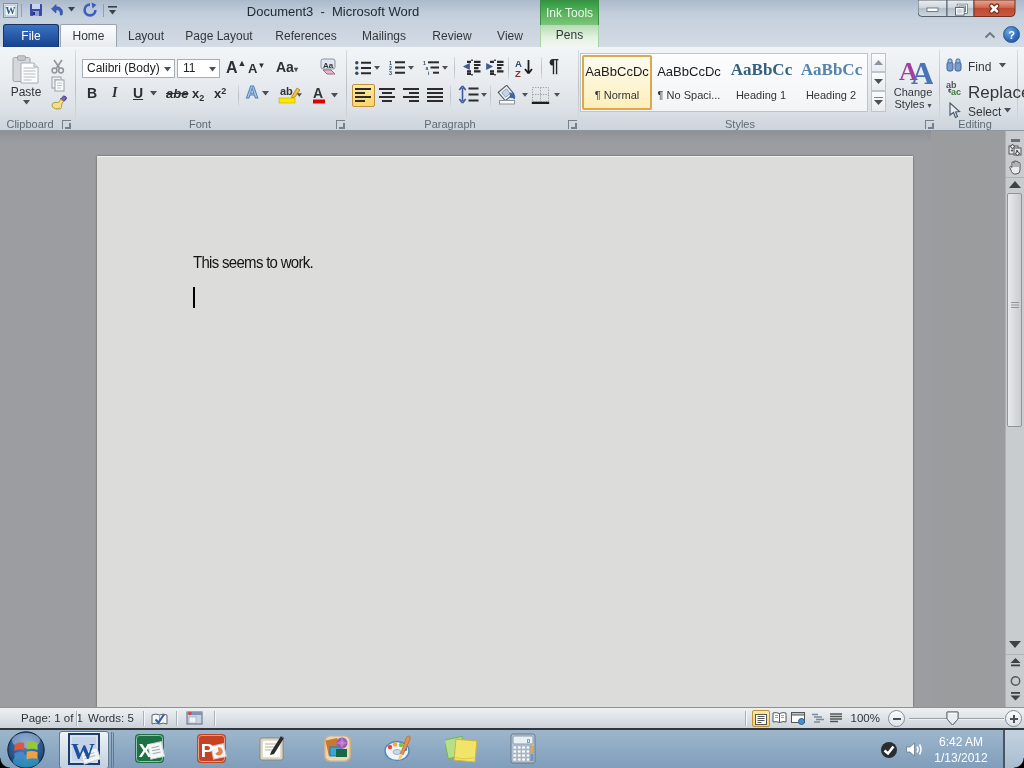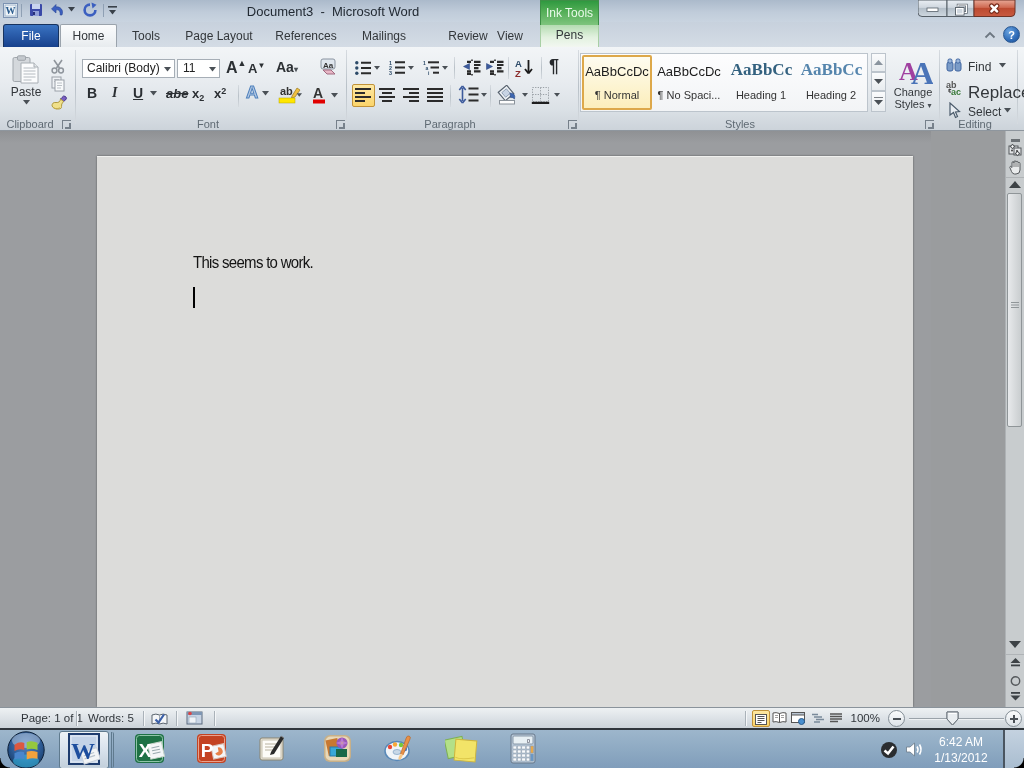--- a/index.html
+++ b/index.html
@@ -122,25 +122,25 @@
     <rect x="37.5" y="7.5" width="8.5" height="7.5" fill="#cfd7df" stroke="#58616a" stroke-width="1"></rect>
     <rect x="38.5" y="8.5" width="6.5" height="5.5" fill="none" stroke="#fff" stroke-width="1.1"></rect>
     <path d="M71 5 L76.5 10.5 M76.5 5 L71 10.5" stroke="#7a2d1d" stroke-width="5" stroke-linecap="round" transform="translate(2.5,0.8)"></path>
     <path d="M71 5 L76.5 10.5 M76.5 5 L71 10.5" stroke="#fff" stroke-width="2.6" stroke-linecap="round" transform="translate(2.5,0.8)"></path>
   </svg>
 </div>
 <div class="abs" id="tabrow"></div>
 
 <div class="abs tab" id="tab-file">File</div>
 <div class="abs tab" id="tab-home" style="left:60px; width:57px;">Home</div>
-<div class="abs tab" style="left:122px; width:48px;">Tools</div>
+<div class="abs tab" style="left:122px; width:48px;">Layout</div>
 <div class="abs tab" style="left:178px; width:82px;">Page Layout</div>
 <div class="abs tab" style="left:266px; width:80px;">References</div>
 <div class="abs tab" style="left:352px; width:64px;">Mailings</div>
-<div class="abs tab" style="left:438px; width:60px;text-align:center;">Review</div>
+<div class="abs tab" style="left:422px; width:60px;text-align:center;">Review</div>
 <div class="abs tab" style="left:488px; width:44px;">View</div>
 
 <div class="abs" style="left:540px; top:0; width:59px; height:25px;
   background:linear-gradient(180deg,#2f9940 0%,#51ad55 40%,#7ec47d 100%);
   border:1px solid #3d8f46; border-bottom:none;
   color:#eafaea; font-size:12px; text-align:center; line-height:25px;">Ink Tools</div>
 <div class="abs tab" style="left:540px; top:25px; width:59px; height:22px; line-height:20px;
   background:linear-gradient(180deg,#b5dcb2 0%,#e2f1df 55%,#f2f7f1 100%);
   border-left:1px solid #a8cfa5; border-right:1px solid #a8cfa5;">Pens</div>
 
@@ -250,21 +250,21 @@
     <path d="M24 8 l6 0 -3 4 z" fill="#4a5056" transform="translate(-3,2) scale(.9)"></path>
       </svg>
     </div>
   <div class="abs" style="left:312px; top:37px;">
       <svg width="28" height="22" viewBox="0 0 28 22">
     <text x="1" y="14" font-size="14" font-weight="bold" fill="#333">A</text>
     <rect x="1" y="15.5" width="12" height="4" fill="#e00000"></rect>
     <path d="M19 9 l7 0 -3.5 4.5 z" fill="#4a5056"></path>
       </svg>
     </div>
-  <div class="glabel" style="left:148px; width:120px;">Font</div>
+  <div class="glabel" style="left:140px; width:120px;">Font</div>
   <div class="launcher" style="left:336px; top:73px;"></div>
 
   <div class="abs" style="left:355px; top:14px;">
       <svg width="16" height="14" viewBox="0 0 16 14">
     <circle cx="1.8" cy="1.8" r="1.7" fill="#2c4a68"></circle>
         <circle cx="1.8" cy="7" r="1.7" fill="#2c4a68"></circle>
         <circle cx="1.8" cy="12.2" r="1.7" fill="#2c4a68"></circle>
     <path d="M6 1.8 h10 M6 7 h10 M6 12.2 h10" stroke="#2b2b2b" stroke-width="2"></path>
       </svg>
     </div>

